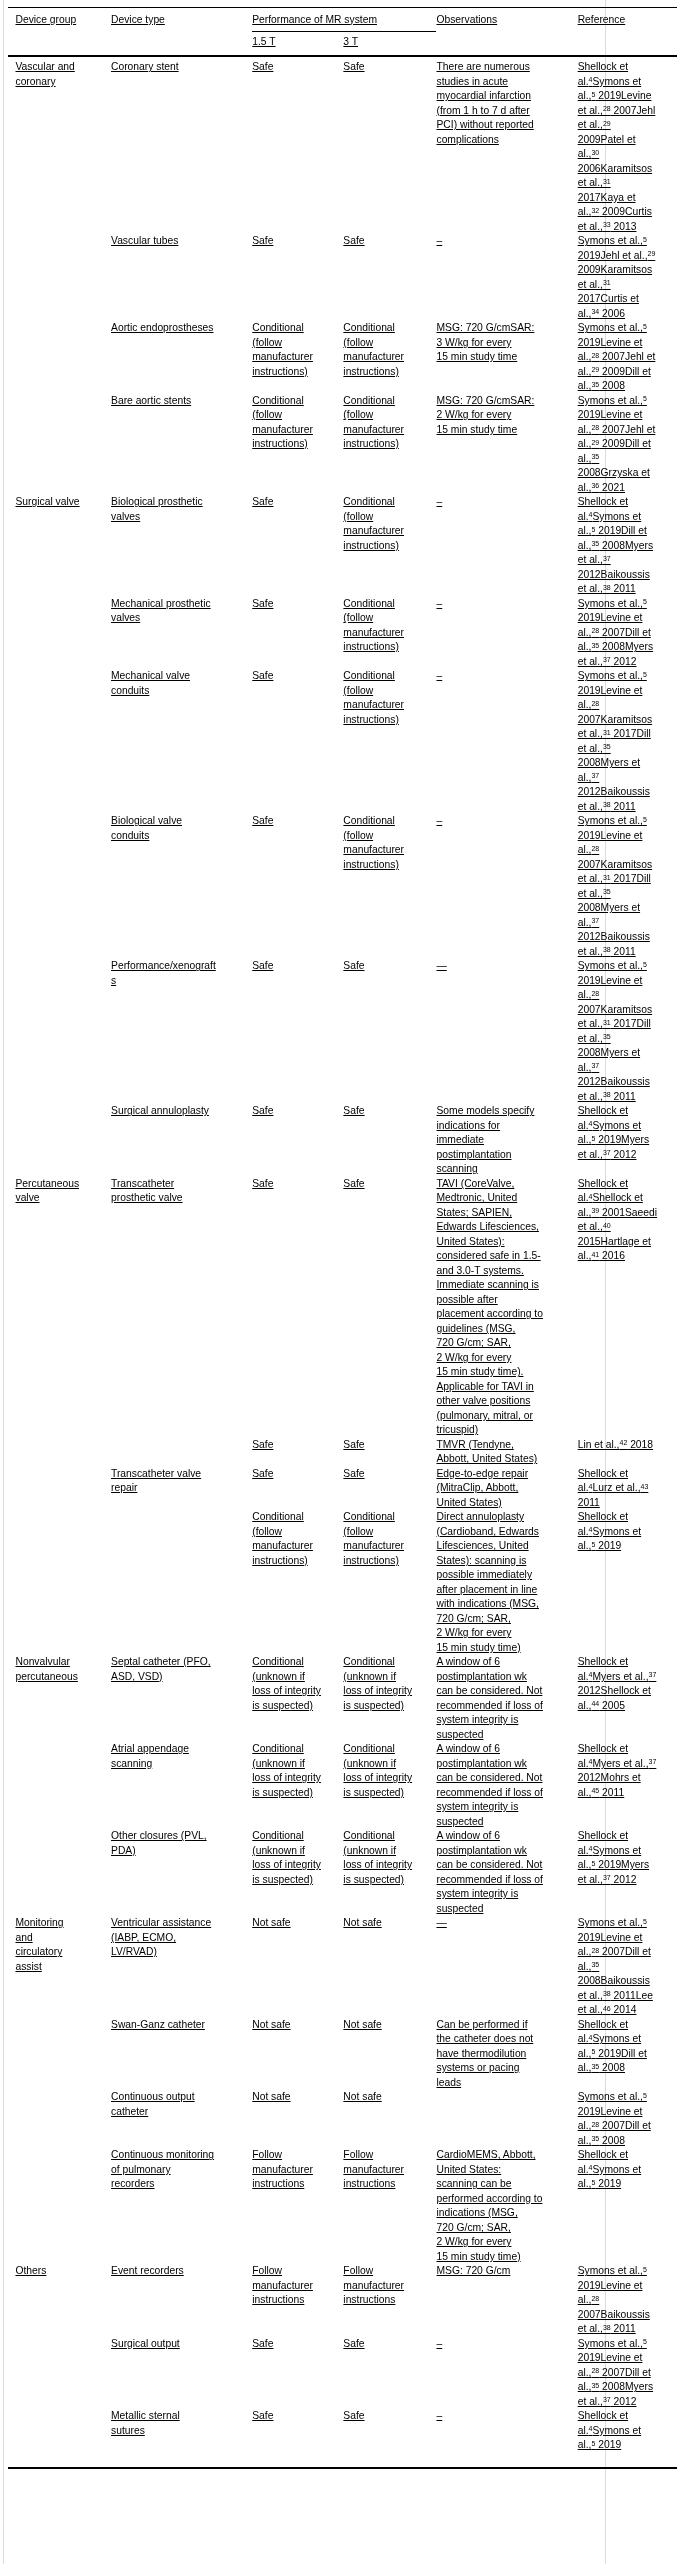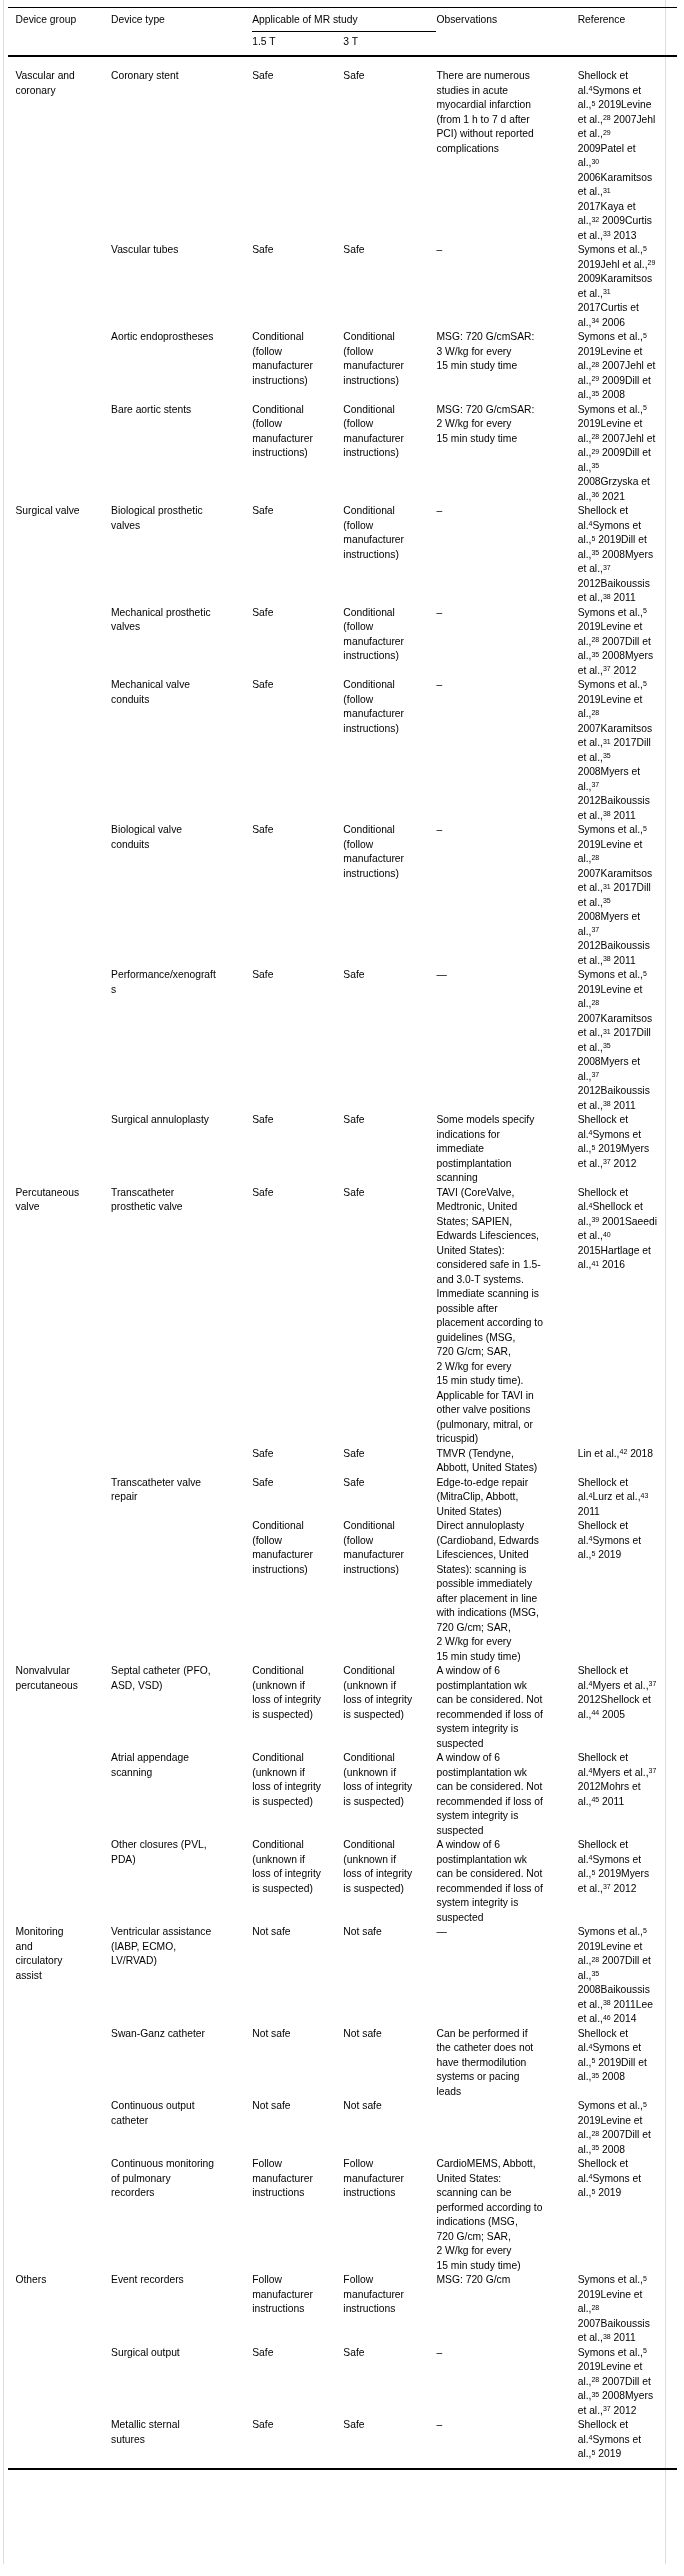--- a/index.html
+++ b/index.html
@@ -3,27 +3,28 @@
 <meta charset="utf-8">
 <style>
   html, body { margin: 0; padding: 0; background: #ffffff; }
   body {
     font-family: "Liberation Sans", "DejaVu Sans", sans-serif;
     font-size: 10.3px;
     line-height: 14.5px;
     color: #000000;
   }
   .page {
-    width: 663px;
+    width: 603px;
     margin: 0 2.8px;
     border-left: 0.7px solid #dcdcdc;
     border-right: 0.7px solid #dcdcdc;
     padding: 7px 0 5.5px 0;
     box-sizing: border-box;
     min-height: 2564px;
+    text-decoration: underline;
   }
   table.mr-table {
     border-collapse: collapse;
     table-layout: fixed;
     width: 669px;
     margin-left: 4.1px;
     border-top: 1.4px solid #000000;
     border-bottom: 2.1px solid #000000;
   }
   col.w1 { width: 103px; }
@@ -46,22 +47,22 @@
     border-bottom: 1.4px solid #000000;
     padding-bottom: 3.4px;
   }
   thead tr.units th { padding-top: 3px; padding-bottom: 6.2px; }
   .c1 { padding-left: 7.6px; padding-right: 31px; }
   .c2 { padding-right: 36px; }
   .c3 { padding-right: 22px; }
   .c4 { padding-right: 24px; }
   .c5 { padding-right: 34px; }
   .c6 { padding-right: 19.3px; }
-  tbody tr:first-child td { padding-top: 12px; }
-  tbody tr:last-child td { padding-bottom: 6px; }
+  tbody tr:first-child td { padding-top: 3px; }
+  tbody tr:last-child td { padding-bottom: 14px; }
   sup {
     font-size: 7px;
     line-height: 0;
     position: relative;
     top: -2.8px;
     vertical-align: baseline;
   }
 </style>
 </head>
 <body>
@@ -73,21 +74,21 @@
         <col class="w2">
         <col class="w3">
         <col class="w4">
         <col class="w5">
         <col class="w6">
     </colgroup>
     <thead>
       <tr>
         <th class="c1" rowspan="2">Device group</th>
         <th class="c2" rowspan="2">Device type</th>
-        <th class="perf" colspan="2">Applicable of MR study</th>
+        <th class="perf" colspan="2">Performance of MR system</th>
         <th class="c5" rowspan="2">Observations</th>
         <th class="c6" rowspan="2">Reference</th>
       </tr>
       <tr class="units">
         <th class="c3">1.5 T</th>
         <th class="c4">3 T</th>
       </tr>
     </thead>
     <tbody>
         <tr>

